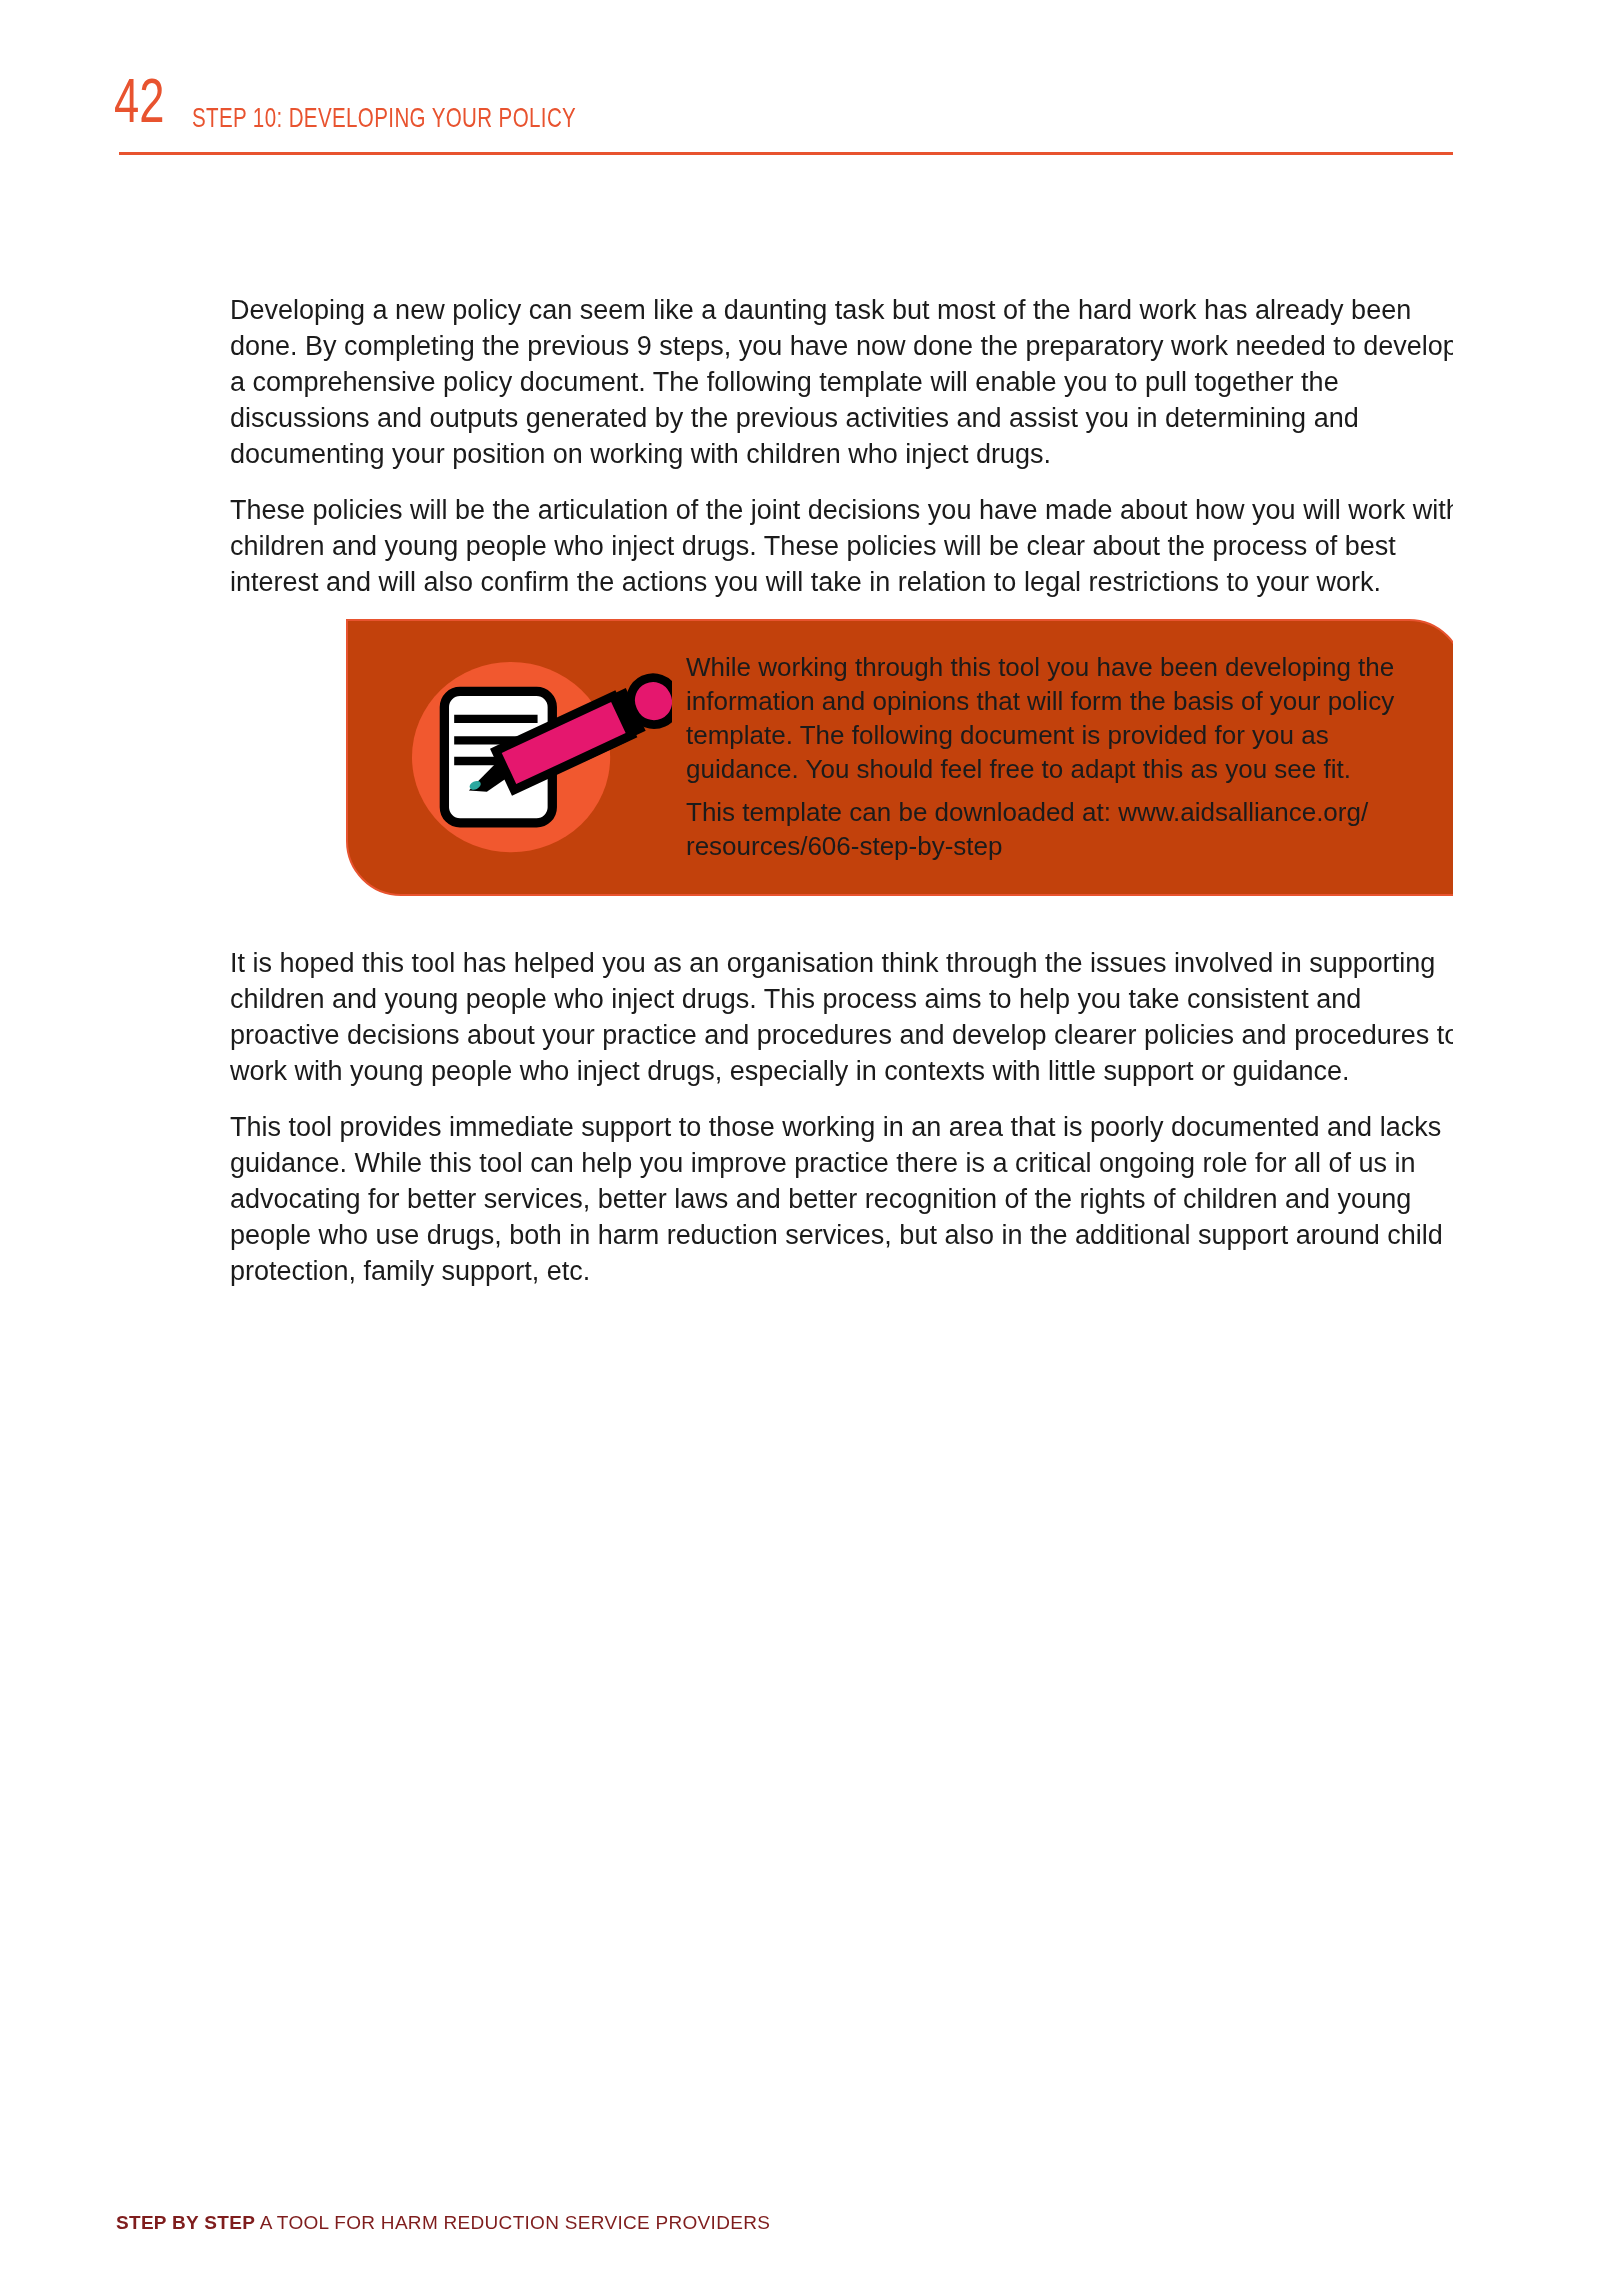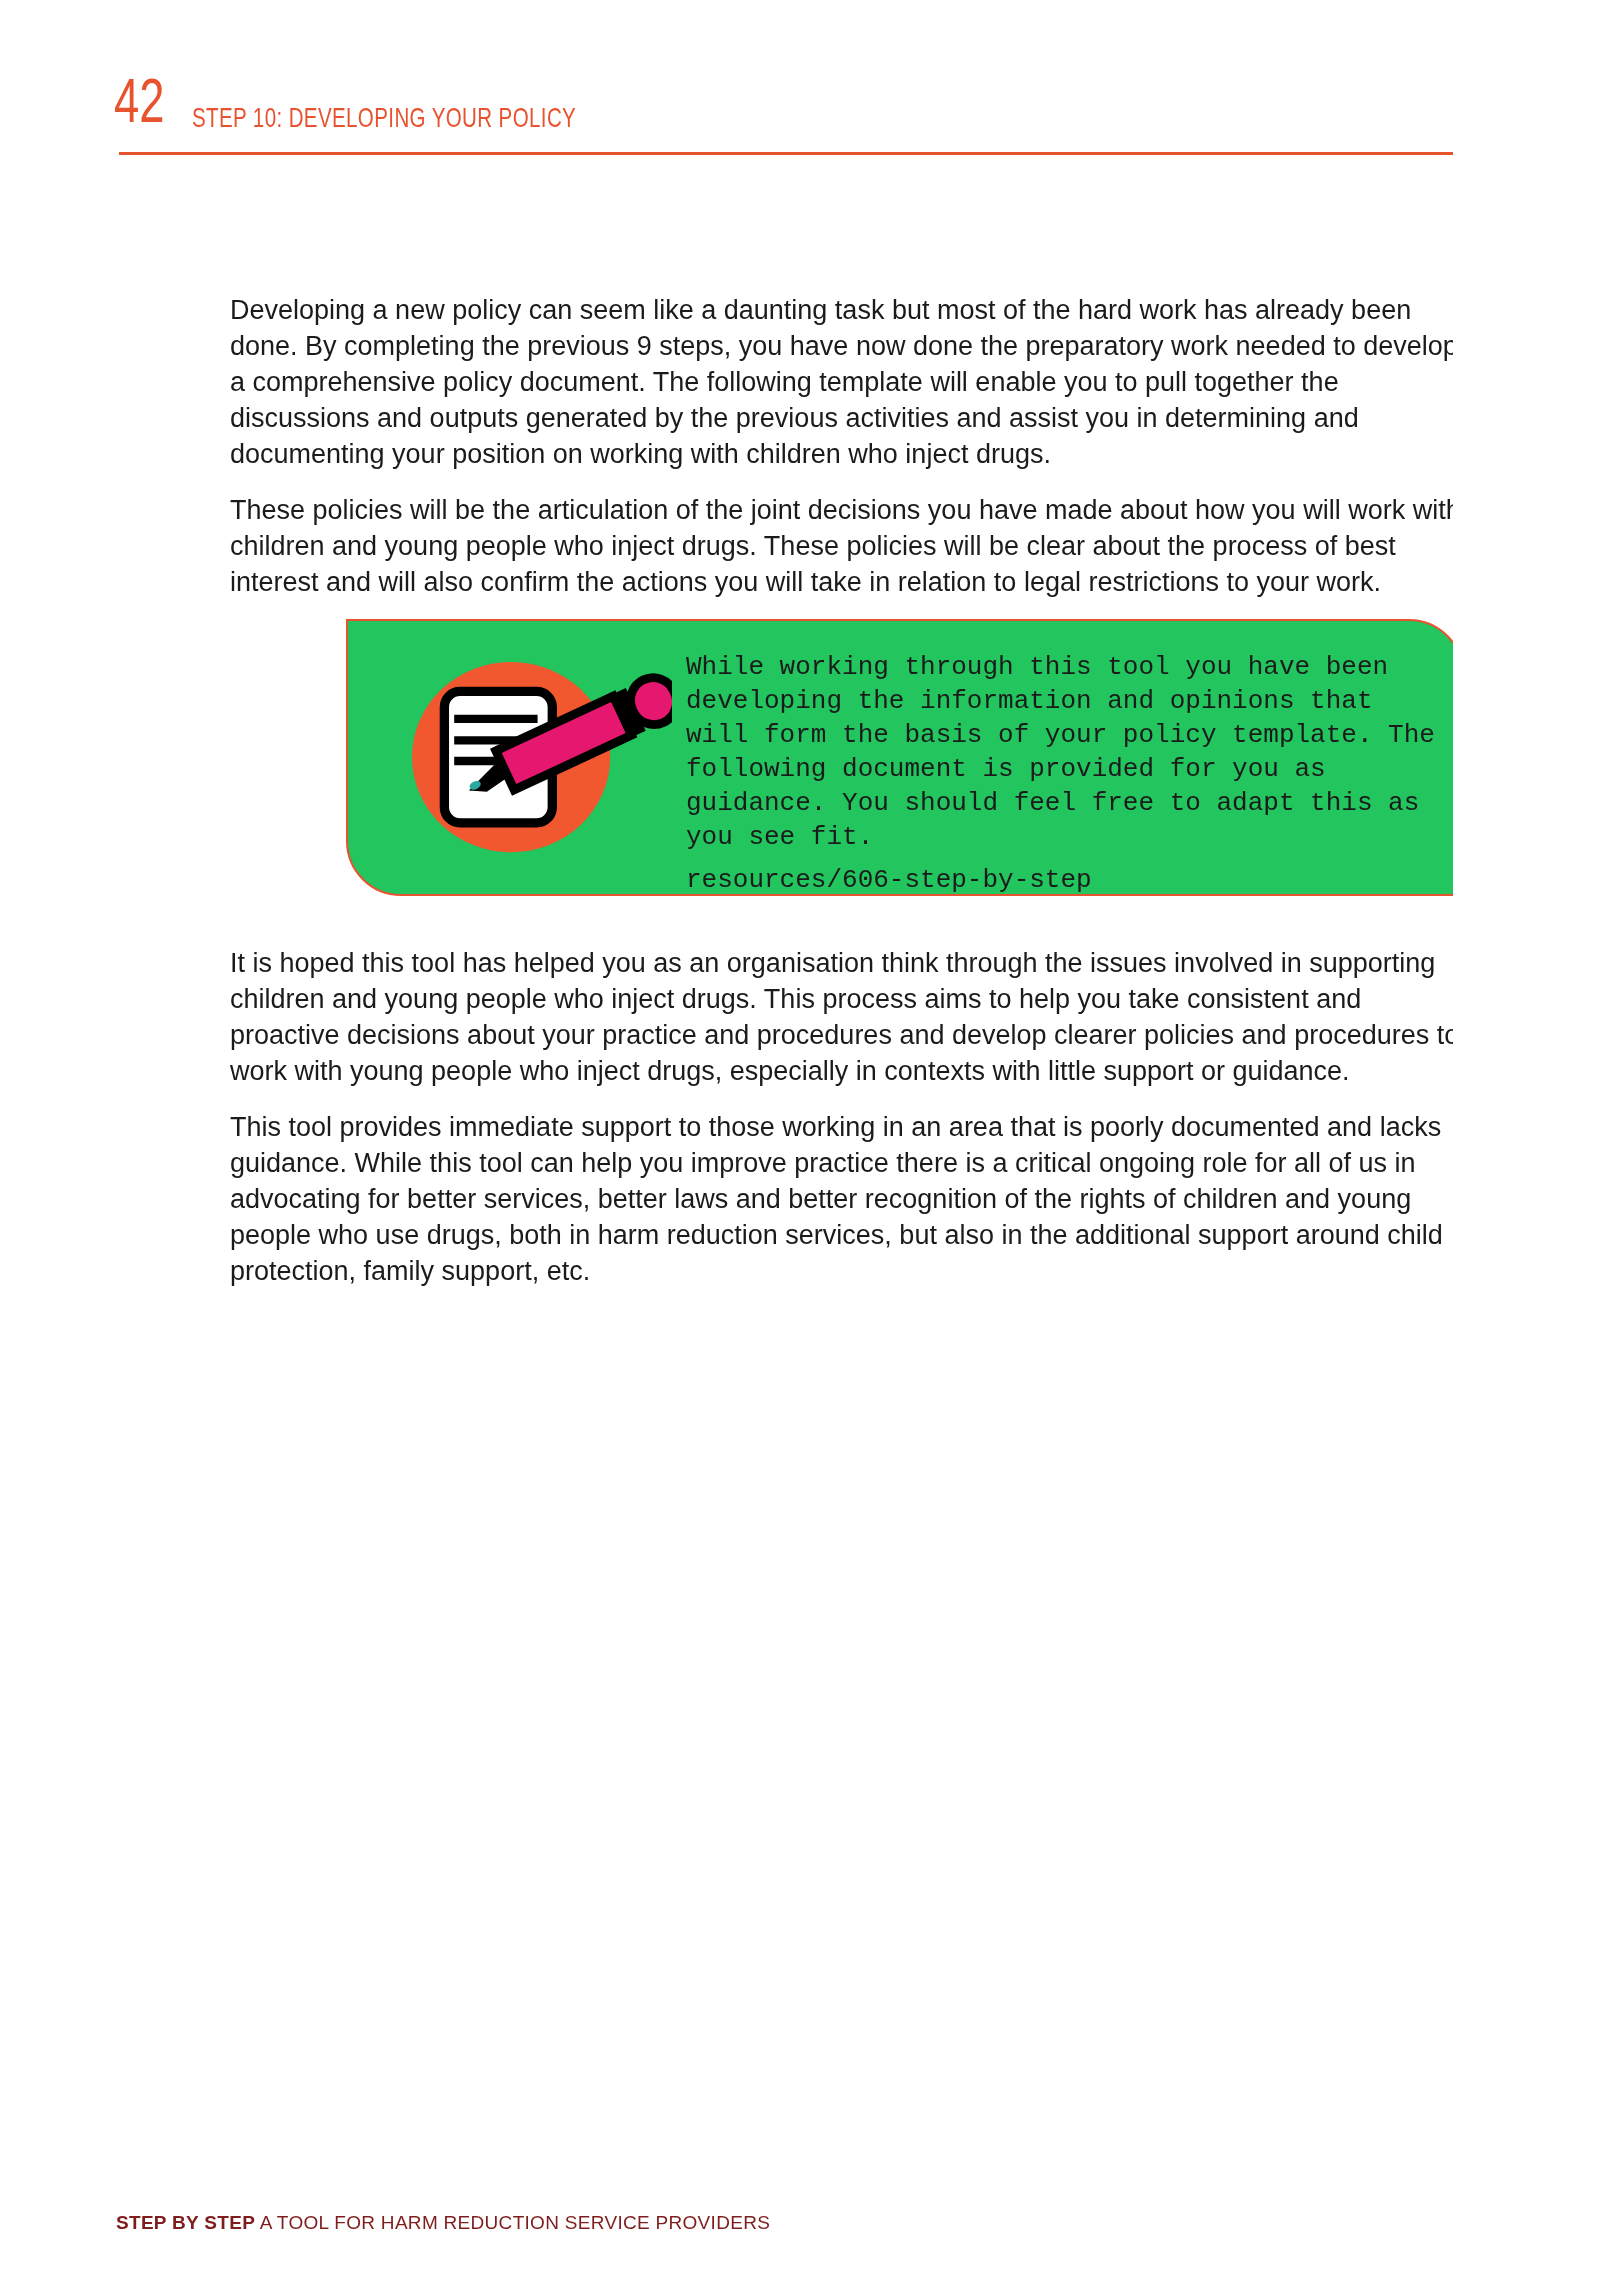--- a/index.html
+++ b/index.html
@@ -39,22 +39,21 @@
   }
   .content p { margin:0 0 19.6px 0; white-space:pre-wrap; }
 
   
   .callout {
     position:relative;
     margin:5.9px 0 49px 116px;
     width:1114px; height:273px;
     border:2px solid #e8532f;
     border-radius:0 55px 0 55px;
-    background:#22c55e;
-    font-family:Liberation Mono, monospace;
+    background:#c2410c;
   }
   .callout-icon { position:absolute; left:63px; top:37px; width:261px; height:208px; }
   .callout-text {
     position:absolute; left:338px; top:29px; width:755px;
     font-size:26px; line-height:34px;
   }
   .callout-text p { margin:0 0 8.8px 0; white-space:pre-wrap; }
   .callout-text .dl-line { margin:0; }
 
   
@@ -91,20 +90,21 @@
           <ellipse cx="8" cy="-2" rx="6" ry="4" fill="#2ba89f"></ellipse>
           <rect x="118" y="14" width="50" height="9" fill="#000000"></rect>
           <rect x="42" y="-25" width="132" height="44" stroke="#000000" stroke-width="9" fill="#e5176e"></rect>
           <rect x="174" y="-27" width="15" height="48" fill="#000000"></rect>
           <rect x="186" y="-27" width="46" height="48" rx="23" stroke="#000000" stroke-width="9" fill="#e5176e"></rect>
         </g>
       </svg>
 
       <div class="callout-text">
         <p>While working through this tool you have been developing the information and opinions that will form the basis of your policy template. The following document is provided for you as guidance. You should feel free to adapt this as you see fit.</p>
+        <p class="dl-line">This template can be downloaded at: www.aidsalliance.org/</p>
         <p class="dl-line">resources/606-step-by-step</p>
       </div>
     </div>
 
     <p>It is hoped this tool has helped you as an organisation think through the issues involved in supporting children and young people who inject drugs. This process aims to help you take consistent and proactive decisions about your practice and procedures and develop clearer policies and procedures to work with young people who inject drugs, especially in contexts with little support or guidance.</p>
     <p>This tool provides immediate support to those working in an area that is poorly documented and lacks guidance. While this tool can help you improve practice there is a critical ongoing role for all of us in advocating for better services, better laws and better recognition of the rights of children and young people who use drugs, both in harm reduction services, but also in the additional support around child protection, family support, etc.</p>
   </div>
 
   <div class="footer"><span class="b">STEP BY STEP</span><span> A TOOL FOR HARM REDUCTION SERVICE PROVIDERS</span></div>
 

